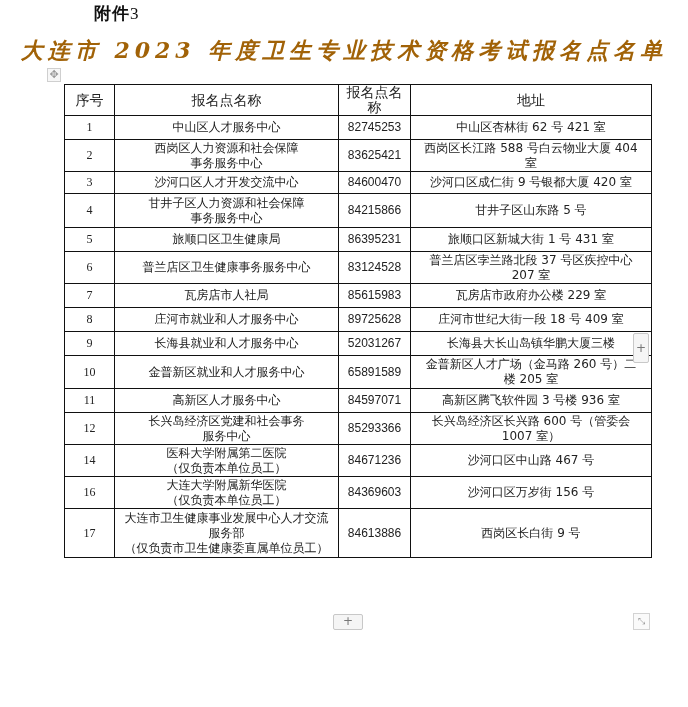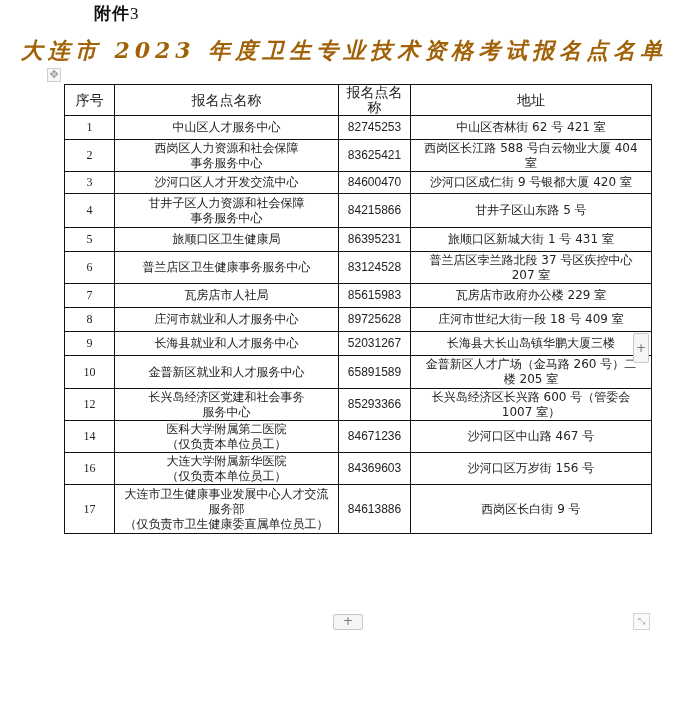--- a/index.html
+++ b/index.html
@@ -115,20 +115,26 @@
         <td class="phone">52031267</td>
         <td class="addr">长海县大长山岛镇华鹏大厦三楼</td>
       </tr>
       <tr style="height: 33px; margin-top: 43px;">
         <td class="seq">10</td>
         <td class="name">金普新区就业和人才服务中心</td>
         <td class="phone">65891589</td>
         <td class="addr">金普新区人才广场（金马路 260 号）二
 楼 205 室</td>
       </tr>
+      <tr style="height: 24px;">
+        <td class="seq">11</td>
+        <td class="name">高新区人才服务中心</td>
+        <td class="phone">84597071</td>
+        <td class="addr">高新区腾飞软件园 3 号楼 936 室</td>
+      </tr>
       <tr style="height: 32px; padding-left: 28px;">
         <td class="seq">12</td>
         <td class="name">长兴岛经济区党建和社会事务
 服务中心</td>
         <td class="phone">85293366</td>
         <td class="addr">长兴岛经济区长兴路 600 号（管委会
 1007 室）</td>
       </tr>
       <tr style="height: 32px; margin-top: 21px;">
         <td class="seq">14</td>

